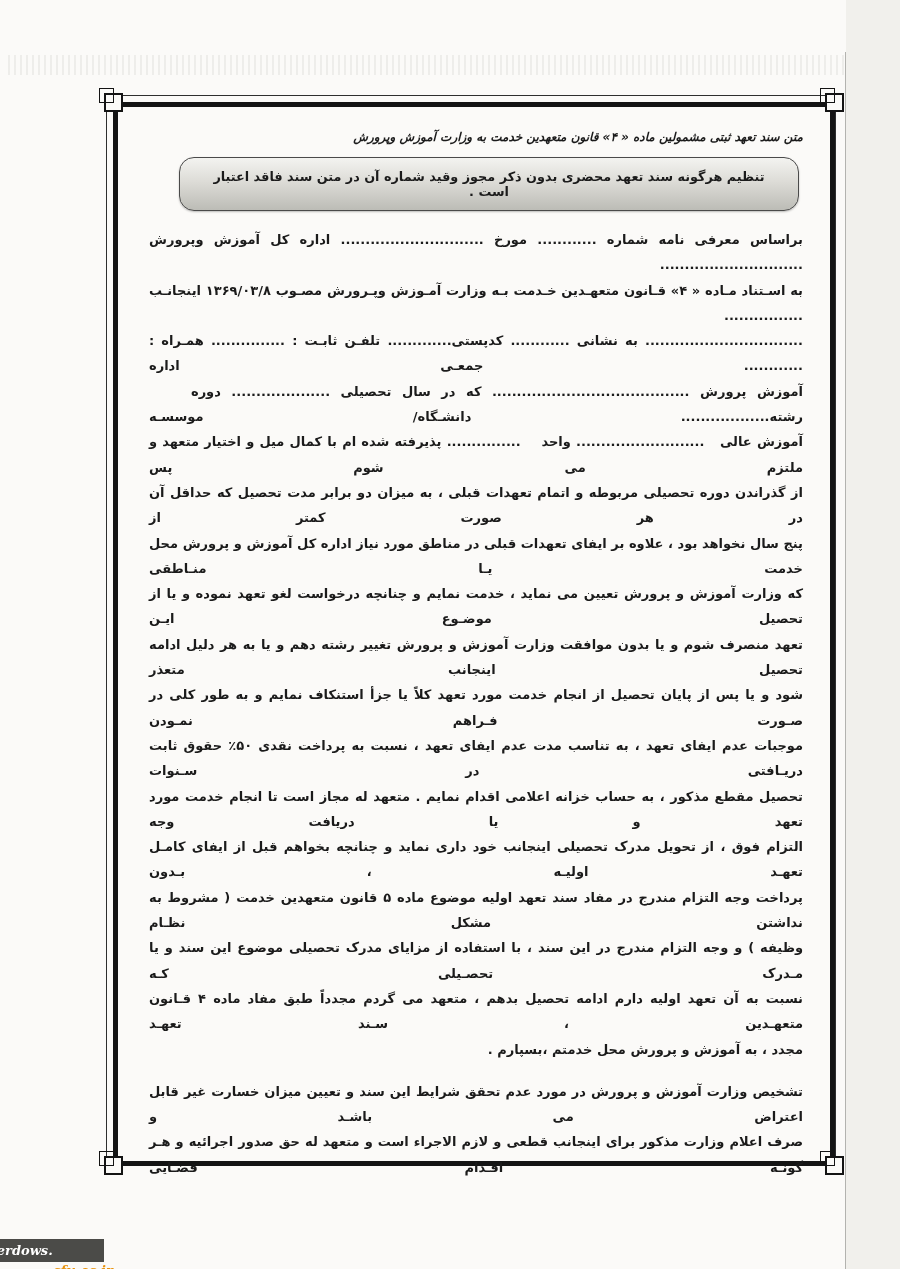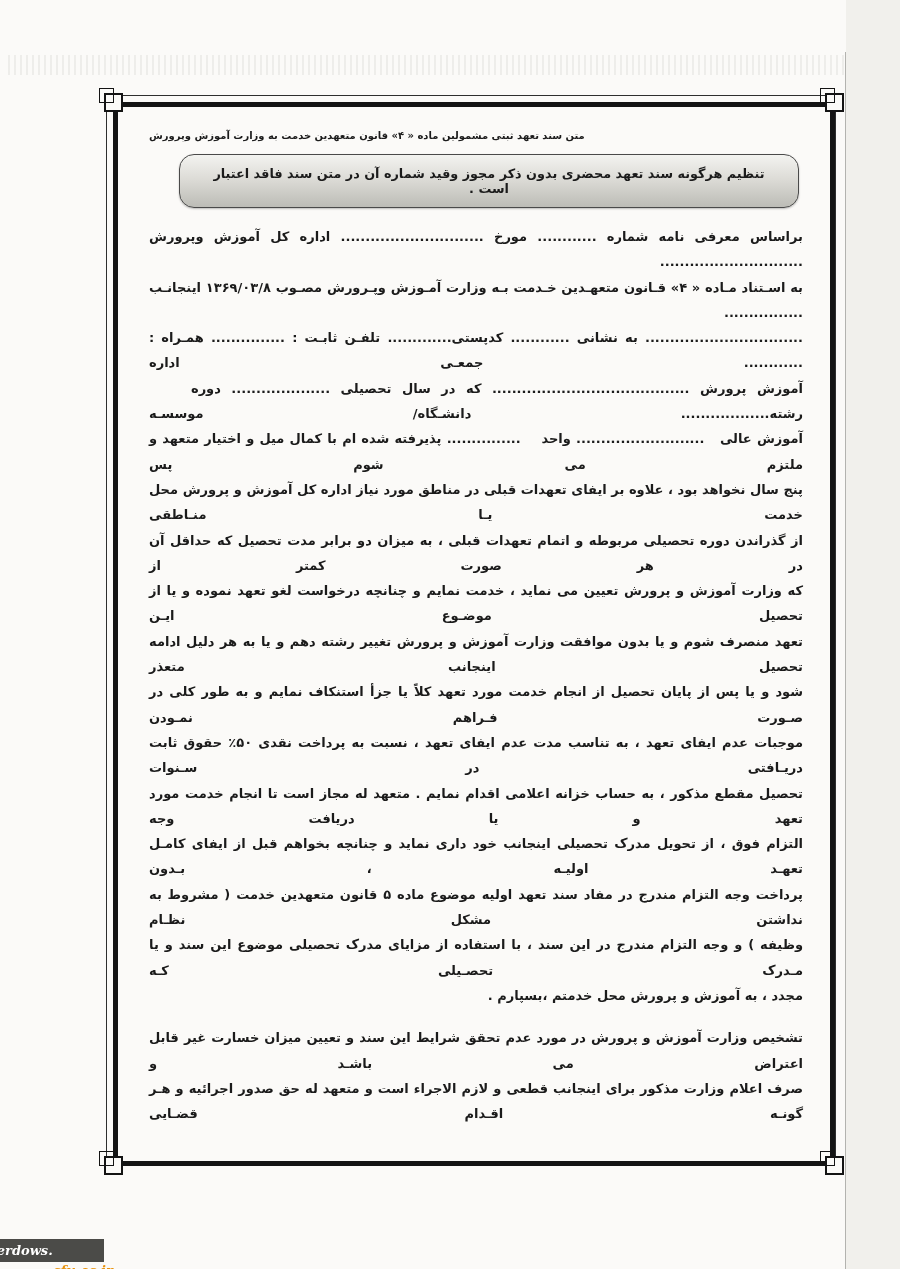--- a/index.html
+++ b/index.html
@@ -46,22 +46,22 @@
   .corner.tr { right:-14px; top:-14px; }
   .corner.bl { left:-14px; bottom:-14px; }
   .corner.br { right:-14px; bottom:-14px; }
 
   
   .content {
     position:absolute; left:149px; top:118px; width:654px;
     direction:rtl; color:#1b1b1b; z-index:2;
   }
   .doc-title {
-    font-size:10px; font-weight:bold; text-align:left;
-    margin:12px 0 13px; letter-spacing:0;
+    font-size:12px; font-weight:bold; text-align:right;
+    margin:12px 0 13px; letter-spacing:0;font-style:italic;
   }
   .notice-box {
     margin:0 4px 16px 30px;
     border:1px solid #4a4a4a; border-radius:15px;
     background:linear-gradient(180deg,#f3f3f0 0%, #dddcd7 45%, #bcbcb6 100%);
     box-shadow:0 1px 2px rgba(0,0,0,.25);
     padding:11px 26px; text-align:center;
     font-size:12.8px; font-weight:bold;
   }
   .body-text p, .clause p, .guarantor p, .gclause p, .sig-row span {
@@ -105,30 +105,31 @@
     <div class="notice-box">
       <span>تنظیم هرگونه سند تعهد محضری بدون ذکر مجوز وقید شماره آن در متن سند فاقد اعتبار است .</span>
     </div>
 
     <div class="body-text">
       <p>براساس معرفی نامه شماره ............ مورخ ............................. اداره کل آموزش وپرورش .............................</p>
       <p>به اسـتناد مـاده « ۴» قـانون متعهـدین خـدمت بـه وزارت آمـوزش وپـرورش مصـوب ۱۳۶۹/۰۳/۸ اینجانـب ................</p>
       <p>................................ به نشانی ............ کدپستی............. تلفـن ثابـت : ............... همـراه : ............ جمعـی اداره</p>
       <p>آموزش پرورش ........................................ که در سال تحصیلی .................... دوره &nbsp;&nbsp;&nbsp; رشته.................. دانشـگاه/ موسسـه</p>
       <p>آموزش عالی &nbsp; .......................... واحد &nbsp;&nbsp; ............... پذیرفته شده ام  با کمال میل و اختیار متعهد و ملتزم می شوم پس</p>
+      <p>از گذراندن دوره تحصیلی مربوطه و اتمام تعهدات قبلی ، به میزان دو برابر مدت تحصیل که حداقل آن در هر صورت کمتر از</p>
       <p>پنج سال نخواهد بود ، علاوه بر ایفای تعهدات قبلی در مناطق مورد نیاز اداره کل آموزش و پرورش محل خدمت یـا منـاطقی</p>
-      <p>از گذراندن دوره تحصیلی مربوطه و اتمام تعهدات قبلی ، به میزان دو برابر مدت تحصیل که حداقل آن در هر صورت کمتر از</p>
       <p>که وزارت آموزش و پرورش تعیین می نماید ، خدمت نمایم و چنانچه درخواست لغو تعهد نموده و یا از تحصیل موضـوع ایـن</p>
       <p>تعهد منصرف شوم و یا بدون موافقت وزارت آموزش و پرورش تغییر رشته دهم و یا به هر دلیل ادامه تحصیل اینجانب متعذر</p>
       <p>شود و یا پس از پایان تحصیل از انجام خدمت مورد تعهد کلاً یا جزأ استنکاف نمایم و به طور کلی در صـورت فـراهم نمـودن</p>
       <p>موجبات عدم ایفای تعهد ، به تناسب مدت عدم ایفای تعهد ، نسبت به پرداخت نقدی ۵۰٪ حقوق ثابت دریـافتی در سـنوات</p>
       <p>تحصیل مقطع مذکور ، به حساب خزانه اعلامی اقدام نمایم . متعهد له مجاز است تا انجام خدمت مورد تعهد و یا دریافت وجه</p>
       <p>التزام فوق ، از تحویل مدرک تحصیلی اینجانب خود داری نماید و چنانچه بخواهم قبل از ایفای کامـل تعهـد اولیـه ، بـدون</p>
       <p>پرداخت وجه التزام مندرج در مفاد سند تعهد اولیه موضوع ماده ۵ قانون متعهدین خدمت ( مشروط به نداشتن مشکل نظـام</p>
       <p>وظیفه ) و وجه التزام مندرج در این سند ، با استفاده از مزایای مدرک تحصیلی موضوع این سند و یا مـدرک تحصـیلی کـه</p>
+      <p>نسبت به آن تعهد اولیه دارم ادامه تحصیل بدهم ، متعهد می گردم مجدداً طبق مفاد ماده ۴ قـانون متعهـدین ، سـند تعهـد</p>
       <p class="endline">مجدد ، به آموزش و پرورش محل خدمتم ،بسپارم .</p>
     </div>
 
     <div class="clause">
       <p>تشخیص وزارت آموزش و پرورش در مورد عدم تحقق شرایط این سند و تعیین میزان خسارت غیر قابل اعتراض می باشـد و</p>
       <p>صرف اعلام وزارت مذکور برای اینجانب قطعی و لازم الاجراء است و متعهد له حق صدور اجرائیه و هـر گونـه اقـدام قضـایی</p>
     </div>
 
   </div>
 

